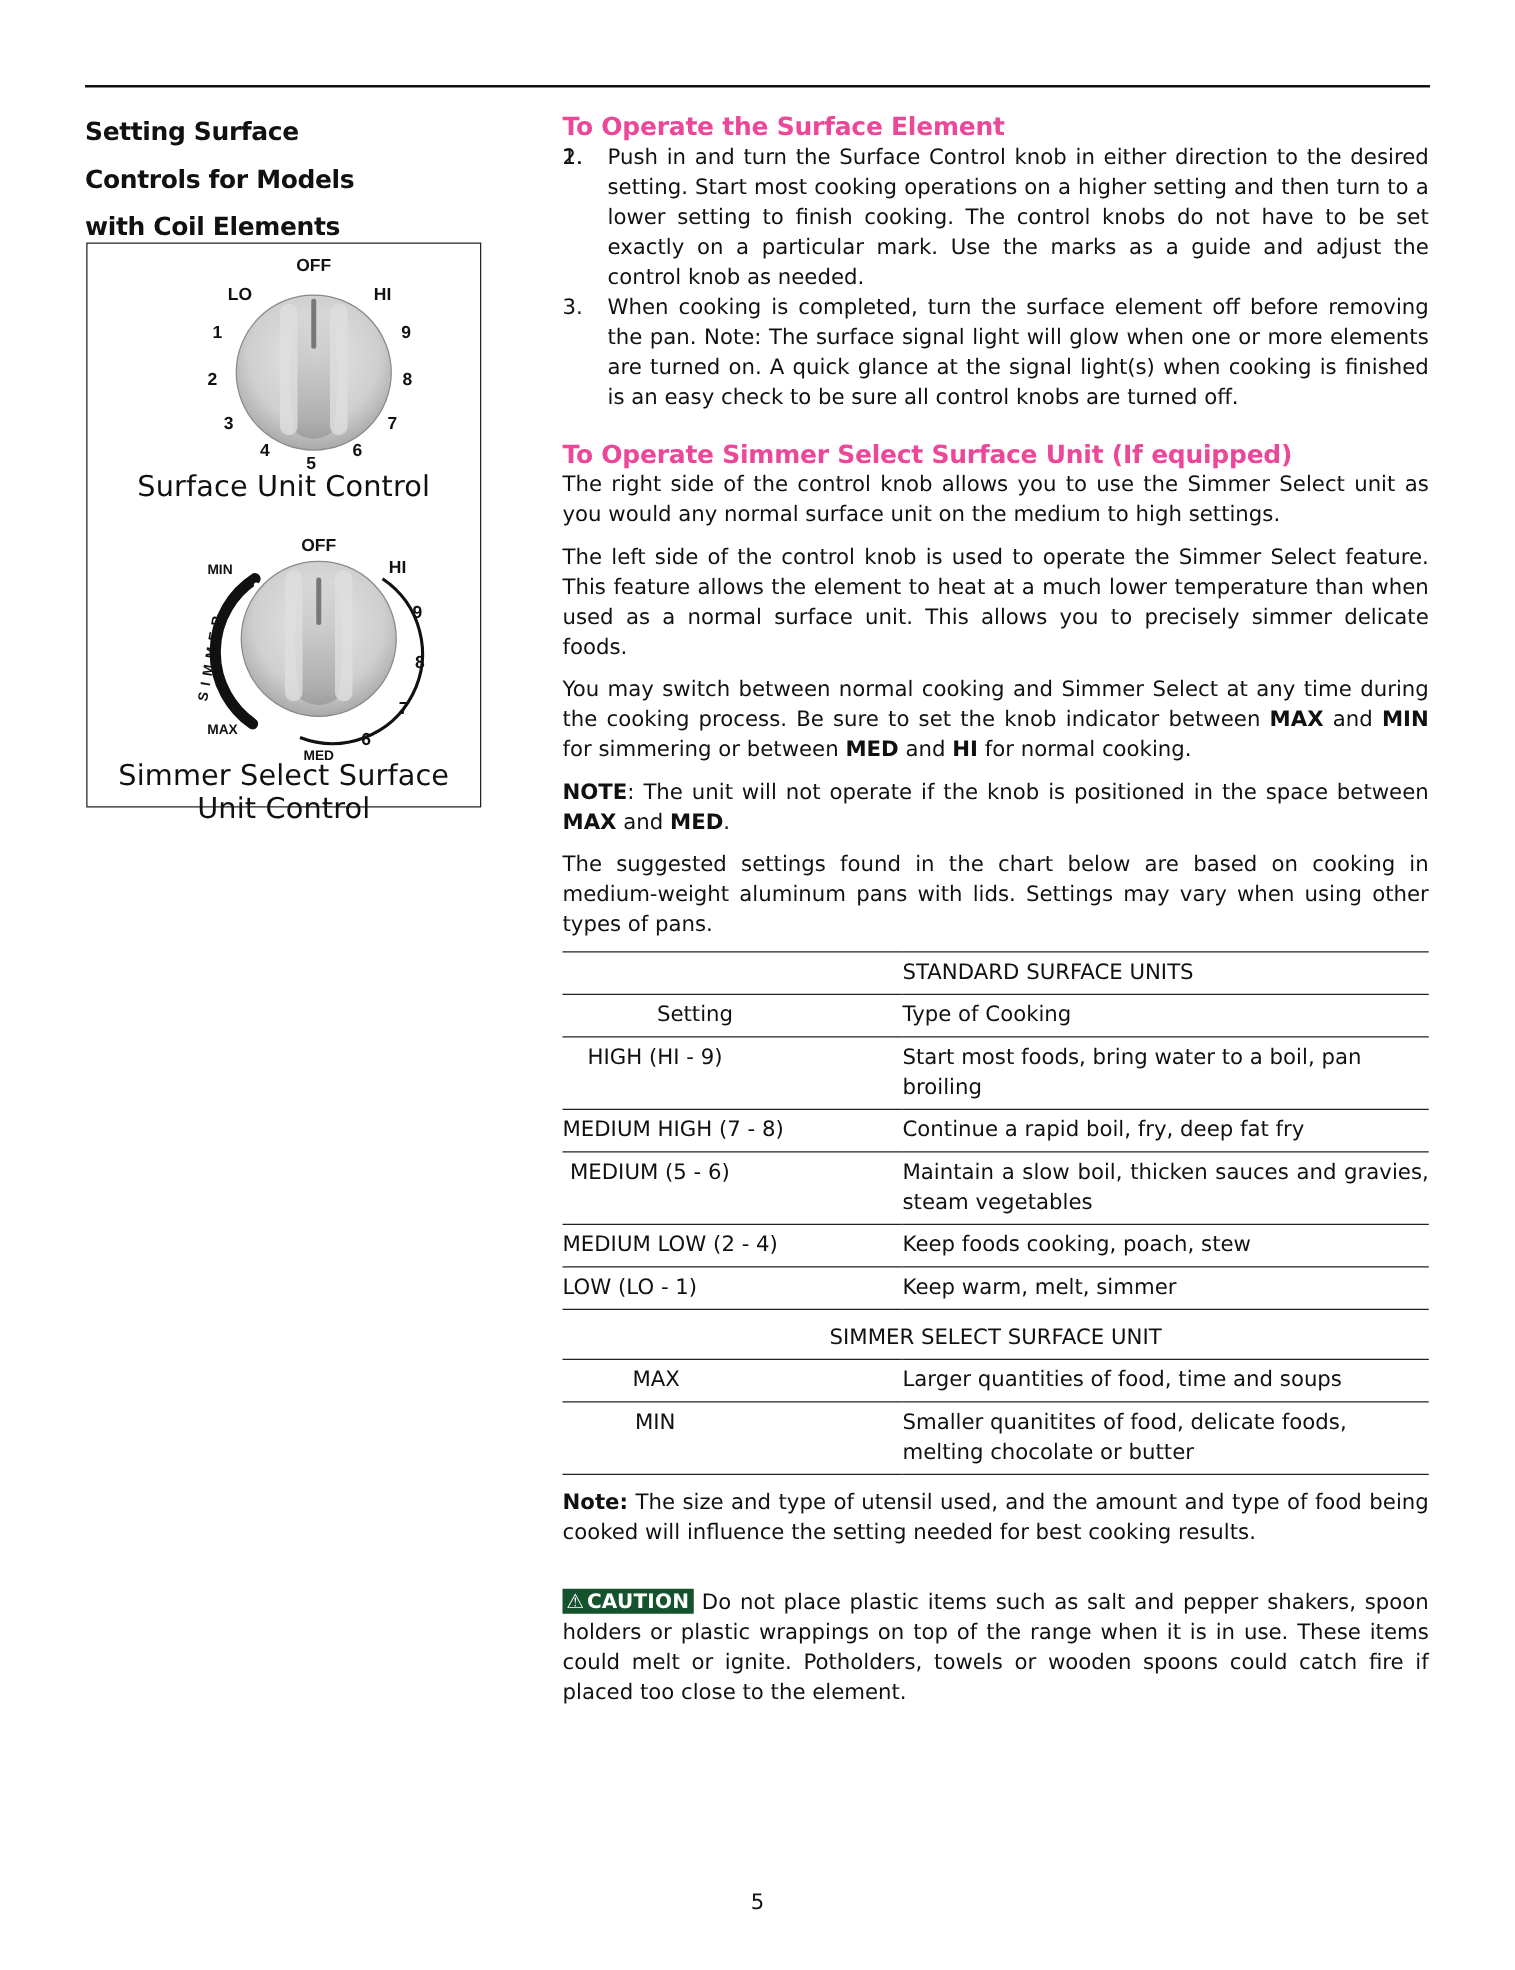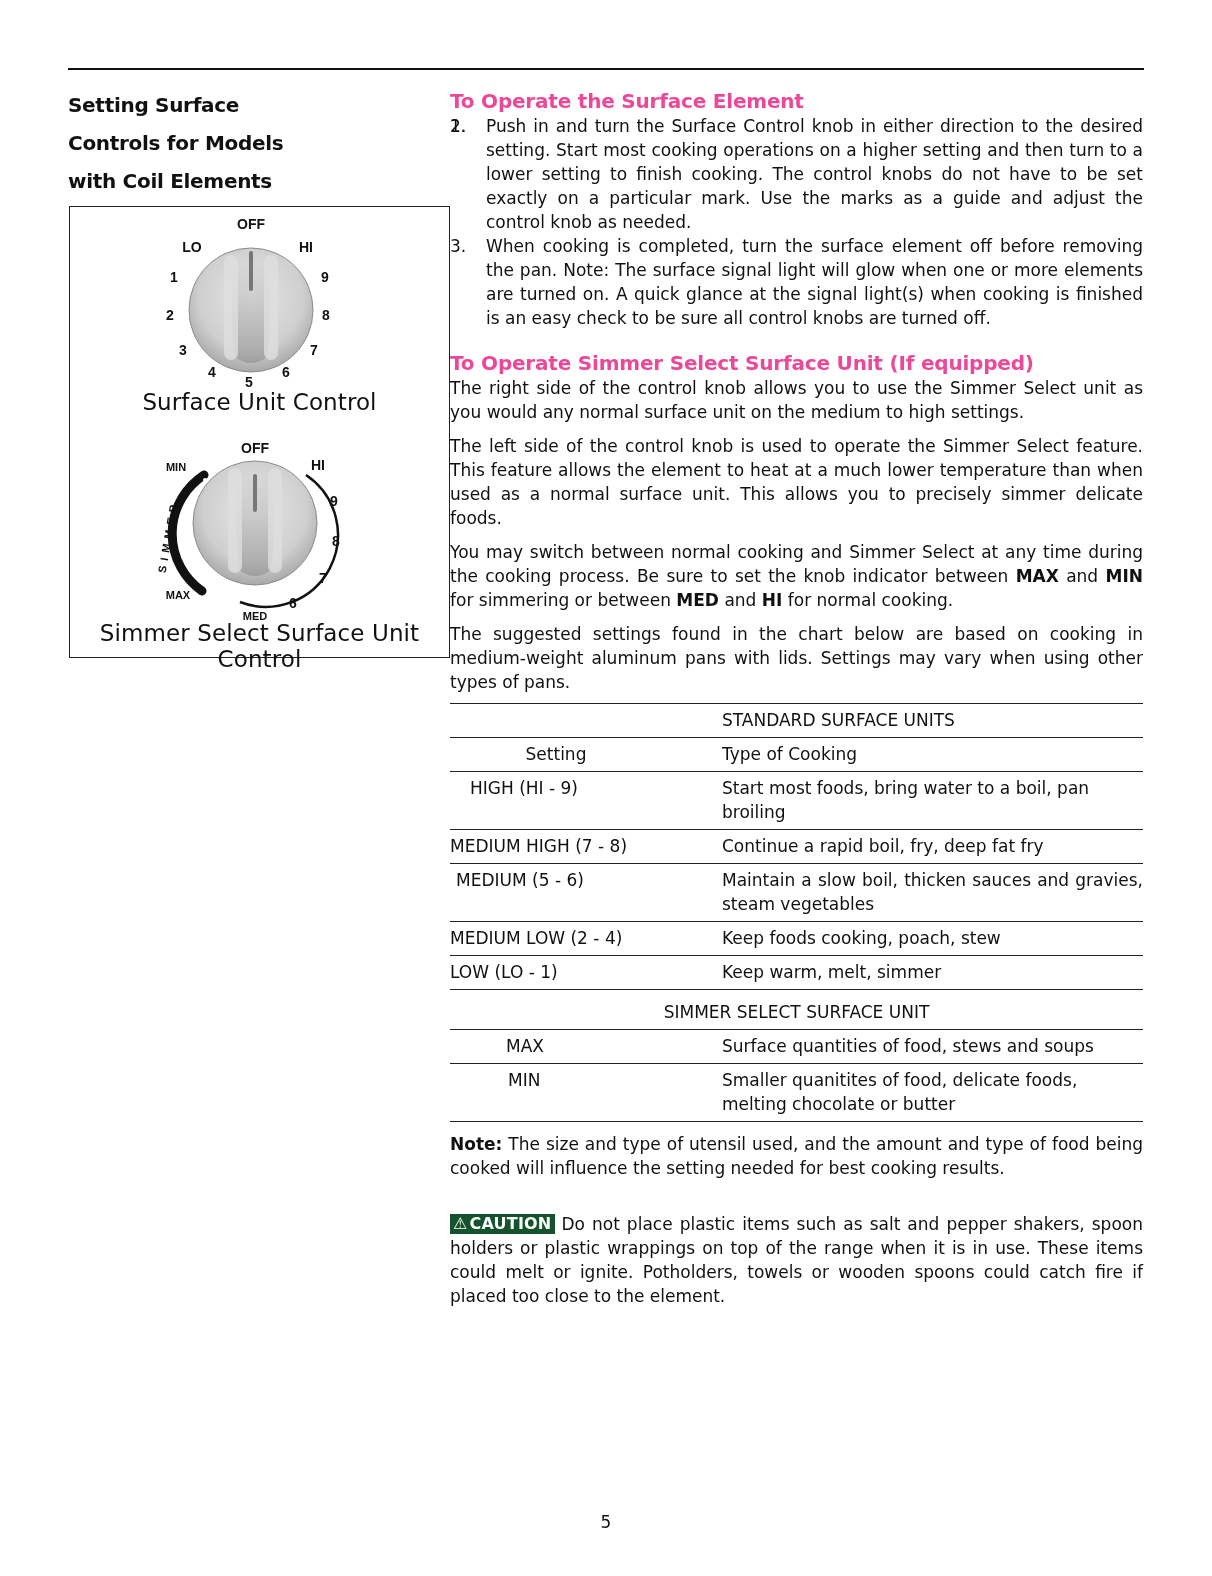--- a/index.html
+++ b/index.html
@@ -10,21 +10,21 @@
   }
   .top-rule { position: absolute; left: 68px; top: 68px; width: 1076px; height: 2px; background: #111; }
 
   
   .page-title {
     position: absolute; left: 68px; top: 86px; width: 360px; margin: 0;
     font-family: "DejaVu Sans", sans-serif; font-weight: bold; font-size: 20px; line-height: 38px;
     letter-spacing: -0.3px; color: #111;
   }
   .figure-box {
-    position: absolute; left: 69px; top: 206px; width: 381px; height: 452px;
+    position: absolute; left: 69px; top: 194px; width: 316px; height: 452px;
     border: 1.5px solid #222; box-sizing: border-box;
   }
   .knob-svg { position: absolute; left: 0; top: 0; }
   .fig-caption {
     position: absolute; left: 0; width: 100%; text-align: center;
     font-size: 23px; color: #111; letter-spacing: 0.1px;
   }
   .dial-label { font-family: "Liberation Sans", sans-serif; font-weight: bold; fill: #111; }
 
   
@@ -137,20 +137,21 @@
   <ol class="steps">
     <li><span class="num">1.</span></li>
     <li><span class="num">2.</span><span>Push in and turn the Surface Control knob in either direction to the desired setting. Start most cooking operations on a higher setting and then turn to a lower setting to finish cooking. The control knobs do not have to be set exactly on a particular mark. Use the marks as a guide and adjust the control knob as needed.</span></li>
     <li><span class="num">3.</span><span>When cooking is completed, turn the surface element off before removing the pan. Note: The surface signal light will glow when one or more elements are turned on. A quick glance at the signal light(s) when cooking is finished is an easy check to be sure all control knobs are turned off.</span></li>
   </ol>
 
   <h2 class="h2" style="margin-top:20px;">To Operate Simmer Select Surface Unit (If equipped)</h2>
   <p class="body-text">The right side of the control knob allows you to use the Simmer Select unit as you would any normal surface unit on the medium to high settings.</p>
   <p class="body-text" style="margin-top:10px;">The left side of the control knob is used to operate the Simmer Select feature. This feature allows the element to heat at a much lower temperature than when used as a normal surface unit. This allows you to precisely simmer delicate foods.</p>
   <p class="body-text" style="margin-top:10px;"><span>You may switch between normal cooking and Simmer Select at any time during the cooking process. Be sure to set the knob indicator between </span><span class="b">MAX</span><span> and </span><span class="b">MIN</span><span> for simmering or between </span><span class="b">MED</span><span> and </span><span class="b">HI</span><span> for normal cooking.</span></p>
+  <p class="body-text" style="margin-top:10px;"><span class="b">NOTE</span><span>: The unit will not operate if the knob is positioned in the space between </span><span class="b">MAX</span><span> and </span><span class="b">MED</span><span>.</span></p>
   <p class="body-text" style="margin-top:10px;">The suggested settings found in the chart below are based on cooking in medium-weight aluminum pans with lids. Settings may vary when using other types of pans.</p>
 
   <table class="settings tbl-top" style="margin-top:9px;">
     <tbody>
         <tr class="section-head">
       <td class="c1"></td>
       <td style="padding-left:0;">STANDARD SURFACE UNITS</td>
     </tr>
     <tr>
       <td class="c1 center" style="padding-right:60px;box-sizing:border-box;">Setting</td>
@@ -174,21 +175,21 @@
     </tr>
     <tr>
       <td class="c1">LOW (LO - 1)</td>
       <td>Keep warm, melt, simmer</td>
     </tr>
     <tr class="section-head">
       <td colspan="2" style="text-align:center;padding-top:10px;padding-left:0;">SIMMER SELECT SURFACE UNIT</td>
     </tr>
     <tr>
       <td class="c1" style="padding-left:56px;">MAX</td>
-      <td>Surface quantities of food, stews and soups</td>
+      <td>Larger quantities of food, time and soups</td>
     </tr>
     <tr>
       <td class="c1" style="padding-left:58px;">MIN</td>
       <td>Smaller quanitites of food, delicate foods, melting chocolate or butter</td>
     </tr>
   </tbody>
     </table>
 
   <p class="body-text" style="margin-top:10px;"><span class="b">Note:</span><span> The size and type of utensil used, and the amount and type of food being cooked will influence the setting needed for best cooking results.</span></p>
 

